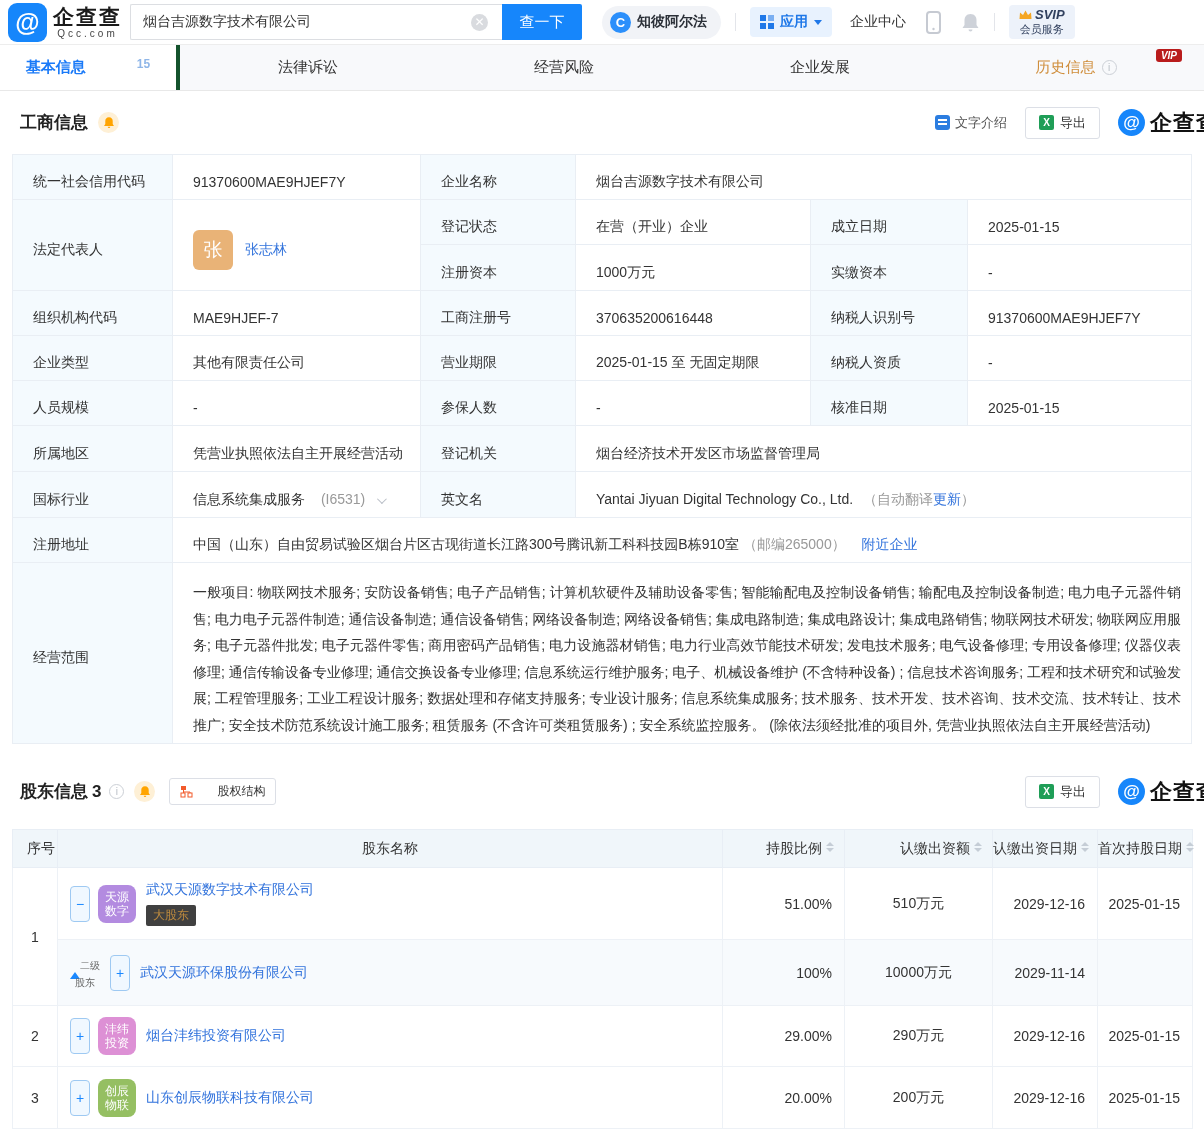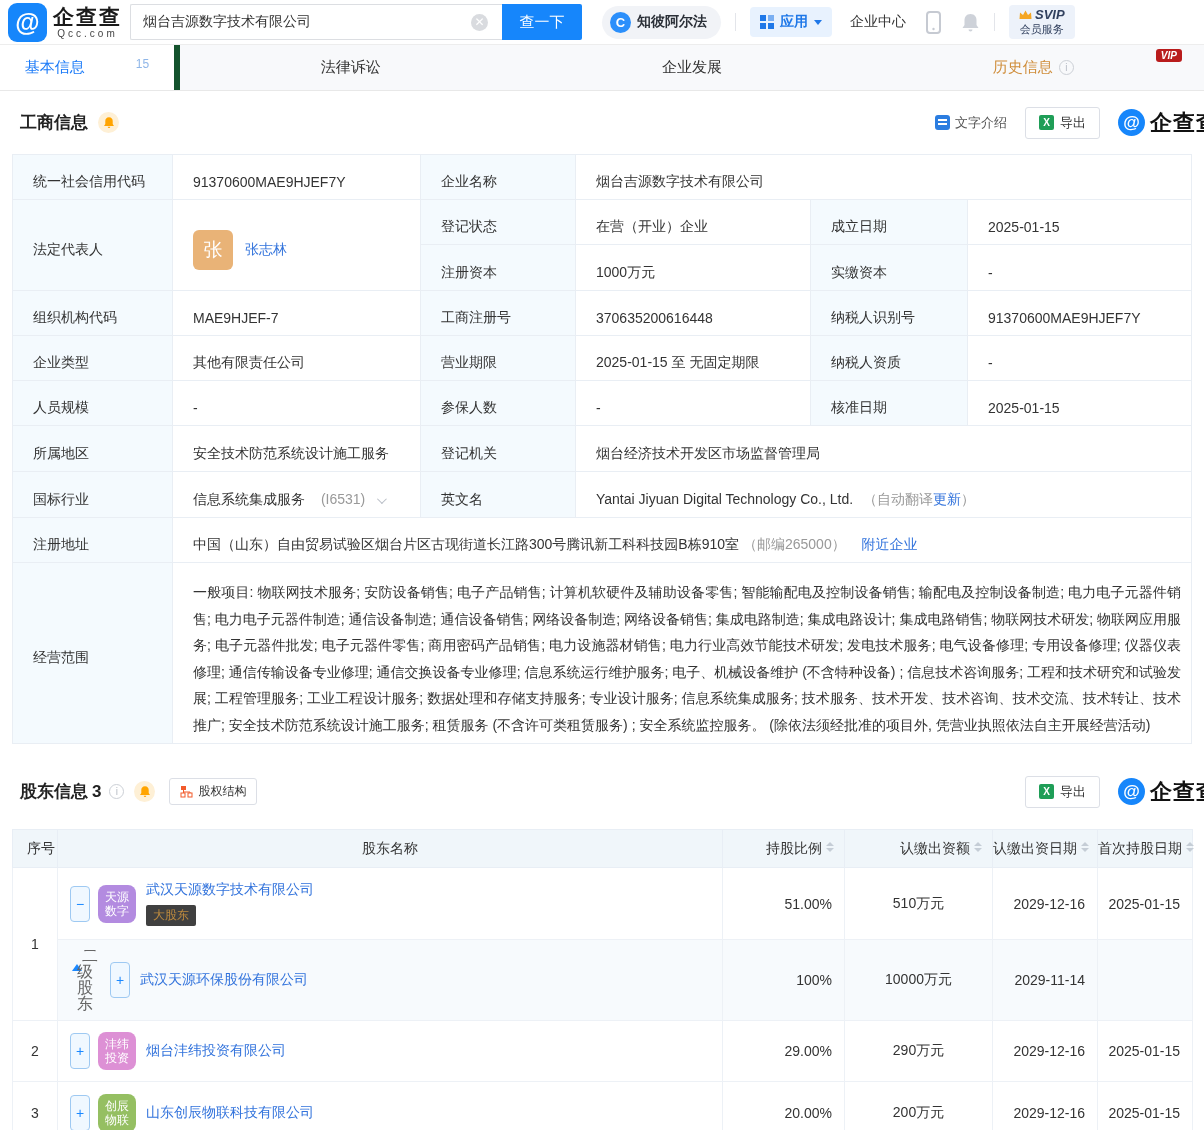--- a/index.html
+++ b/index.html
@@ -29,41 +29,41 @@
   .hicon { margin-left:20px; cursor:pointer; display:flex; align-items:center; }
   .svip { background:#edf2fa; border-radius:4px; padding:3px 10px; text-align:center; cursor:pointer; line-height:14px; }
   .svip-top { display:flex; align-items:center; justify-content:center; }
   .svip-word { font-size:13px; font-weight:bold; font-style:italic; color:#31405e; margin-left:3px; }
   .svip-sub { font-size:11px; color:#31405e; }
 
   
   .tabs { height:46px; background:#f8f9fb; border-bottom:1px solid #e8e8e8; display:flex; }
   .tab { flex:1; display:flex; align-items:center; justify-content:center; font-size:15px; color:#333; cursor:pointer; position:relative; }
   .tab .cnt { font-size:12px; color:#999; margin-left:3px; transform:translateY(-4px); }
-  .tab.active { flex:none; width:180px; background:#fff; color:#1a7af8; font-weight:normal; border-right:6px solid #14532d;gap:48px; }
+  .tab.active { flex:none; width:180px; background:#fff; color:#1a7af8; font-weight:bold; border-right:4px solid #14532d;gap:48px; }
   .tab.active .cnt { color:#8fb6e8; }
   .tab.history { color:#cf8d3a; }
   .vip-badge { position:absolute; top:4px; right:22px; background:#b91c1c; color:#fff; font-size:10px; font-weight:bold; font-style:italic; padding:1px 5px; border-radius:3px; line-height:11px; }
   .info-circle { width:15px; height:15px; border:1px solid #ccd0d6; border-radius:50%; color:#b9bec6; font-size:10px; line-height:13px; text-align:center; margin-left:6px; font-style:normal; }
 
   
   .sec-head { position:relative; display:flex; align-items:center; padding:20px 20px 12px 20px; }
   .sec-title { font-size:17px; font-weight:bold; color:#222; }
   .sec-cnt { font-size:17px; font-weight:bold; color:#222; margin-left:4px; }
   .bell-chip { width:21px; height:21px; border-radius:50%; background:#fef0d6; display:inline-flex; align-items:center; justify-content:center; margin-left:10px; cursor:pointer; }
   .sec-tools { position:absolute; right:104px; display:flex; align-items:center; gap:18px; }
   .text-intro { display:flex; align-items:center; font-size:13px; color:#555; cursor:pointer; white-space:nowrap; }
   .ti-icon { width:15px; height:15px; background:#2b7de0; border-radius:3px; margin-right:5px; position:relative; }
   .ti-icon:before { content:""; position:absolute; left:3px; top:4px; width:9px; height:2px; background:#fff; box-shadow:0 4px 0 #fff; }
   .export-btn { display:flex; align-items:center; border:1px solid #dcdfe6; background:#fff; border-radius:3px; padding:6px 13px; font-size:13px; color:#333; cursor:pointer; font-family:inherit; }
   .xls { width:15px; height:15px; background:#1f9e57; border-radius:2px; color:#fff; font-size:10px; font-weight:bold; line-height:15px; text-align:center; margin-right:6px; }
   .wm { position:absolute; left:1118px; display:flex; align-items:center; }
   .wm-icon { width:27px; height:27px; border-radius:50%; background:#1686fb; color:#fff; font-size:17px; font-weight:bold; display:inline-flex; align-items:center; justify-content:center; }
   .wm-text { font-size:22px; font-weight:bold; color:#111; margin-left:5px; white-space:nowrap; letter-spacing:1px; }
-  .equity-btn { display:flex; align-items:center; border:1px solid #dcdfe6; background:#fff; border-radius:3px; padding:4px 10px; font-size:12px; color:#333; margin-left:14px; cursor:pointer; font-family:Liberation Serif, serif; }
+  .equity-btn { display:flex; align-items:center; border:1px solid #dcdfe6; background:#fff; border-radius:3px; padding:4px 10px; font-size:12px; color:#333; margin-left:14px; cursor:pointer; font-family:Liberation Serif, serif;gap:19px; }
   .equity-btn svg { margin-right:5px; }
 
   
   .biz { width:1180px; margin:8px 12px 0 12px; border-collapse:collapse; table-layout:fixed; }
   .biz td { border:1px solid #e9eef4; font-size:14px; color:#333; padding:16px 10px 6px 20px; vertical-align:middle; word-break:break-all; }
   .biz td.lbl { background:#f4fafe; }
   .gray { color:#999; }
   a.lnk { color:#3273dc; text-decoration:none; cursor:pointer; }
   .chev { display:inline-block; width:7px; height:7px; border-right:1.5px solid #b9bec7; border-bottom:1.5px solid #b9bec7; transform:rotate(45deg) translateY(-2px); margin-left:8px; }
   .rep { display:flex; align-items:center; }
@@ -88,21 +88,21 @@
   .namecell { padding:8px 10px 8px 12px; }
   .nflex { display:flex; align-items:center; }
   .expander { width:20px; height:36px; border:1px solid #9ec9f2; background:#f0f8ff; border-radius:4px; color:#1a88ff; font-size:14px; display:inline-flex; align-items:center; justify-content:center; cursor:pointer; flex:none; }
   .havatar { width:38px; height:38px; border-radius:8px; color:#fff; font-size:12px; line-height:14px; display:flex; flex-direction:column; align-items:center; justify-content:center; margin-left:8px; flex:none; }
   .hmain { margin-left:10px; }
   .hmain a { font-size:14px; }
   .tag { display:inline-block; margin-top:6px; font-size:12px; color:#bd8a3e; background:#404040; padding:2px 7px; border-radius:2px; }
   tr.sub td { background:#f7fafd; }
   .lvl { width:30px; text-align:center; flex:none; }
   .tri-up { width:0; height:0; border-left:5px solid transparent; border-right:5px solid transparent; border-bottom:7px solid #1a88ff; margin:0 auto 3px auto; }
-  .lvl-txt { font-size:16px; color:#666; line-height:15px; }
+  .lvl-txt { font-size:10px; color:#666; line-height:15px; }
   .sub .expander { margin-left:10px; }
   .sub a { margin-left:10px; }
 </style>
 </head>
 <body>
 
 <div class="page">
 
   <header class="topbar">
     <div class="logo">
@@ -159,20 +159,23 @@
 
   <nav class="tabs">
     <div class="tab active">
       <span>基本信息</span>
         <span class="cnt">15</span>
     </div>
     <div class="tab">
         <span>法律诉讼</span>
       </div>
     <div class="tab">
+        <span>经营风险</span>
+      </div>
+    <div class="tab">
         <span>企业发展</span>
       </div>
     <div class="tab history">
       <span class="vip-badge">VIP</span>
       <span>历史信息</span>
       <span class="info-circle">i</span>
     </div>
   </nav>
 
   <section>
@@ -254,21 +257,21 @@
       <tr style="height:45px">
         <td class="lbl">人员规模</td>
         <td>-</td>
         <td class="lbl">参保人数</td>
         <td>-</td>
         <td class="lbl">核准日期</td>
         <td>2025-01-15</td>
       </tr>
       <tr style="height:46px">
         <td class="lbl">所属地区</td>
-        <td>安全技术防范系统设计施工服务</td>
+        <td>凭营业执照依法自主开展经营活动</td>
         <td class="lbl">登记机关</td>
         <td colspan="3">烟台经济技术开发区市场监督管理局</td>
       </tr>
       <tr style="height:46px">
         <td class="lbl">国标行业</td>
         <td>
           <span>信息系统集成服务</span>
           <span class="gray" style="margin-left:12px">(I6531)</span>
           <span class="chev"></span>
         </td>

